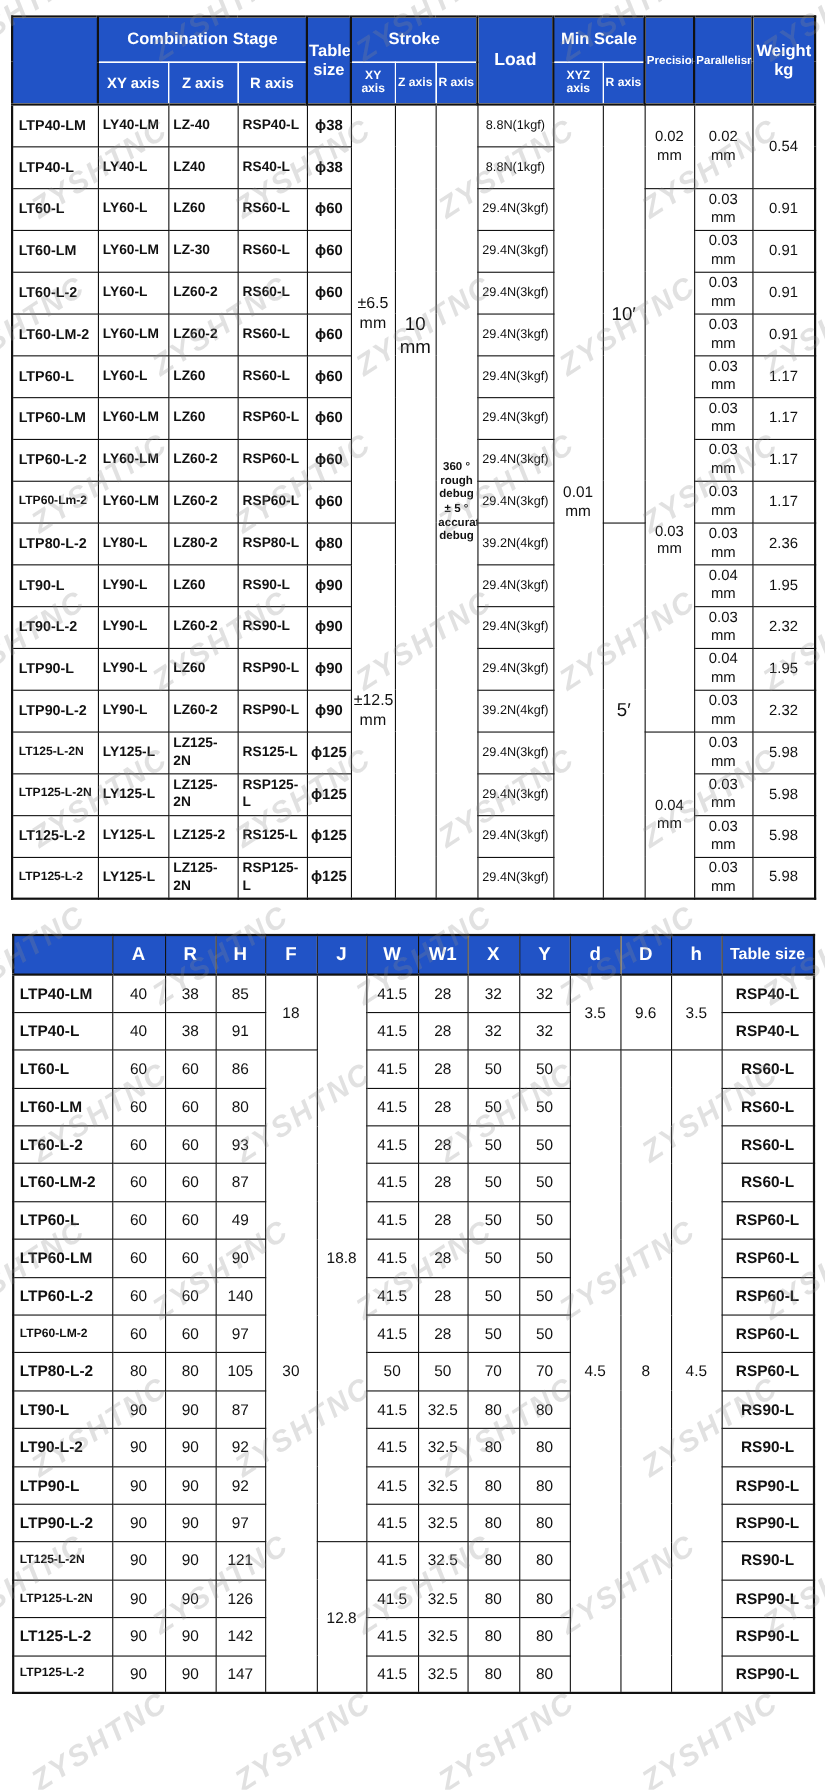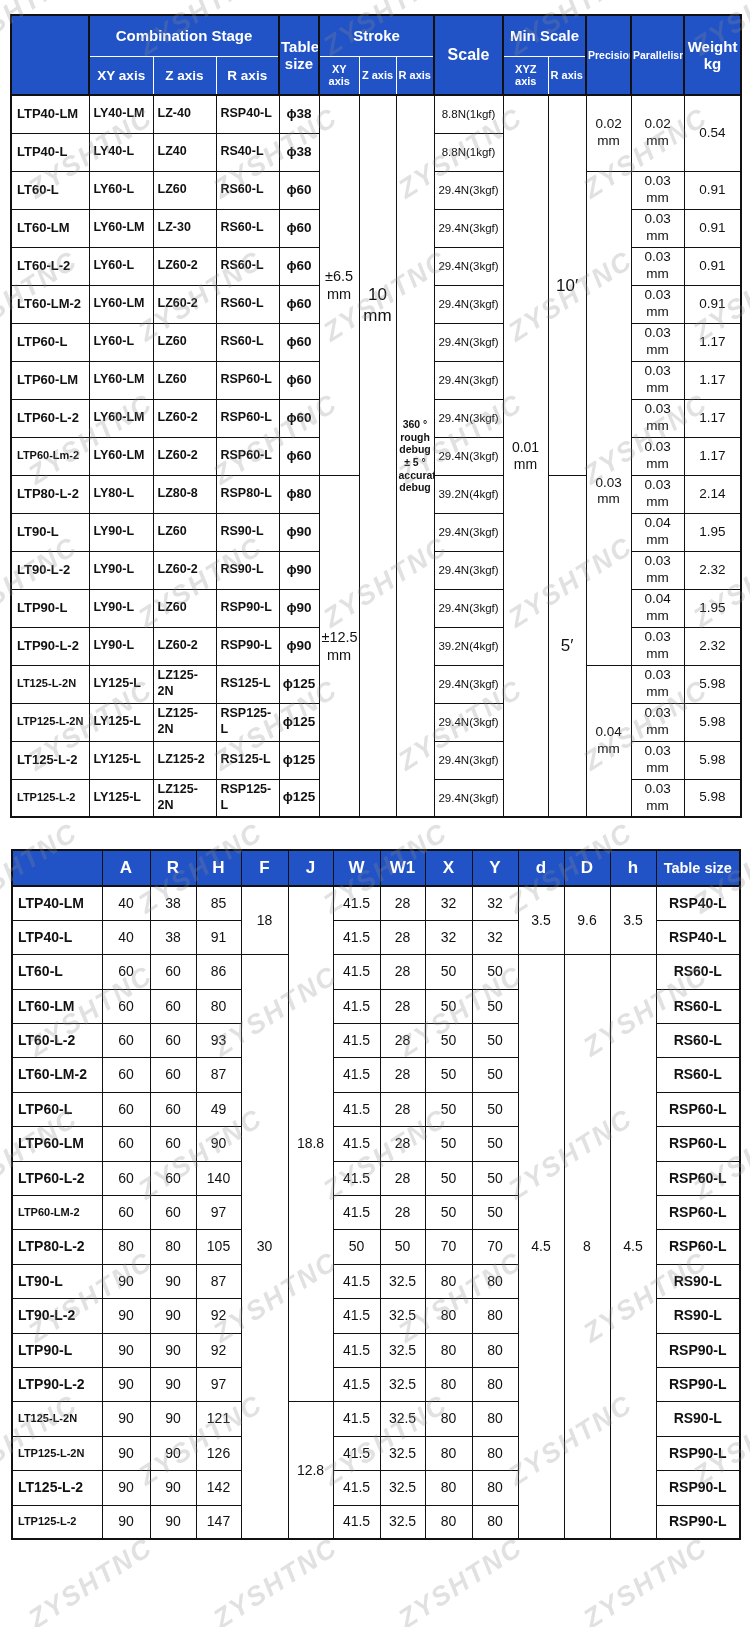--- a/index.html
+++ b/index.html
@@ -78,21 +78,21 @@
         <col style="width:45px">
       <col style="width:53px">
         <col style="width:57px">
     </colgroup>
     <thead>
       <tr class="h1">
         <th rowspan="2" class="hb"></th>
         <th colspan="3" class="bdl">Combination Stage</th>
         <th rowspan="2" class="bdl hb">Table size</th>
         <th colspan="3" class="bdl">Stroke</th>
-        <th rowspan="2" class="bdl hb" style="font-size:16px">Scale</th>
+        <th rowspan="2" class="bdl hb" style="font-size:16px">Load</th>
         <th colspan="2" class="bdl">Min Scale</th>
         <th rowspan="2" class="bdl hb small-h">Precision</th>
         <th rowspan="2" class="bdl hb small-h">Parallelism</th>
         <th rowspan="2" class="bdl hb">
           <div>Weight</div>
           <div>kg</div>
         </th>
       </tr>
       <tr class="h2">
         <th class="bdl cmb">XY axis</th>
@@ -225,32 +225,32 @@
           <td class="c-axis">LZ60-2</td>
           <td class="c-axis">RSP60-L</td>
           <td class="c-size">ϕ60</td>
           <td class="c-load">29.4N(3kgf)</td>
           <td class="c-par">0.03<br>mm</td>
           <td class="c-wt">1.17</td>
         </tr>
         <tr>
           <td class="c-model">LTP80-L-2</td>
           <td class="c-axis">LY80-L</td>
-          <td class="c-axis">LZ80-8</td>
+          <td class="c-axis">LZ80-2</td>
           <td class="c-axis">RSP80-L</td>
           <td class="c-size">ϕ80</td>
           <td rowspan="9" class="c-sxy sp-stroke_xy-1">
             <div class="ib">±12.5<br>mm</div>
           </td>
           <td class="c-load">39.2N(4kgf)</td>
           <td rowspan="9" class="c-minr sp-min_r-1">
             <div class="ib">5′</div>
           </td>
           <td class="c-par">0.03<br>mm</td>
-          <td class="c-wt">2.14</td>
+          <td class="c-wt">2.36</td>
         </tr>
         <tr>
           <td class="c-model">LT90-L</td>
           <td class="c-axis">LY90-L</td>
           <td class="c-axis">LZ60</td>
           <td class="c-axis">RS90-L</td>
           <td class="c-size">ϕ90</td>
           <td class="c-load">29.4N(3kgf)</td>
           <td class="c-par">0.04<br>mm</td>
           <td class="c-wt">1.95</td>

